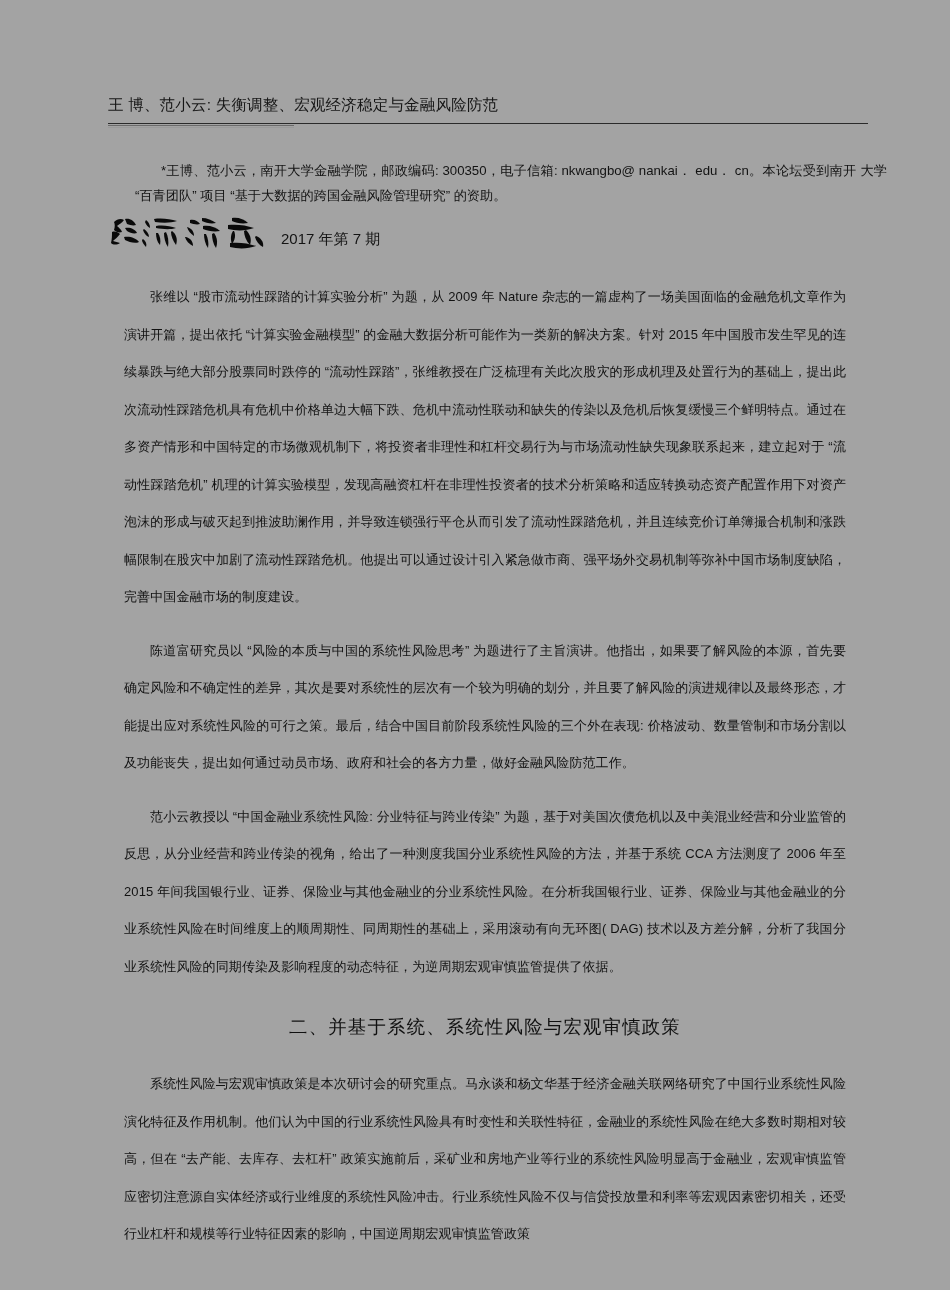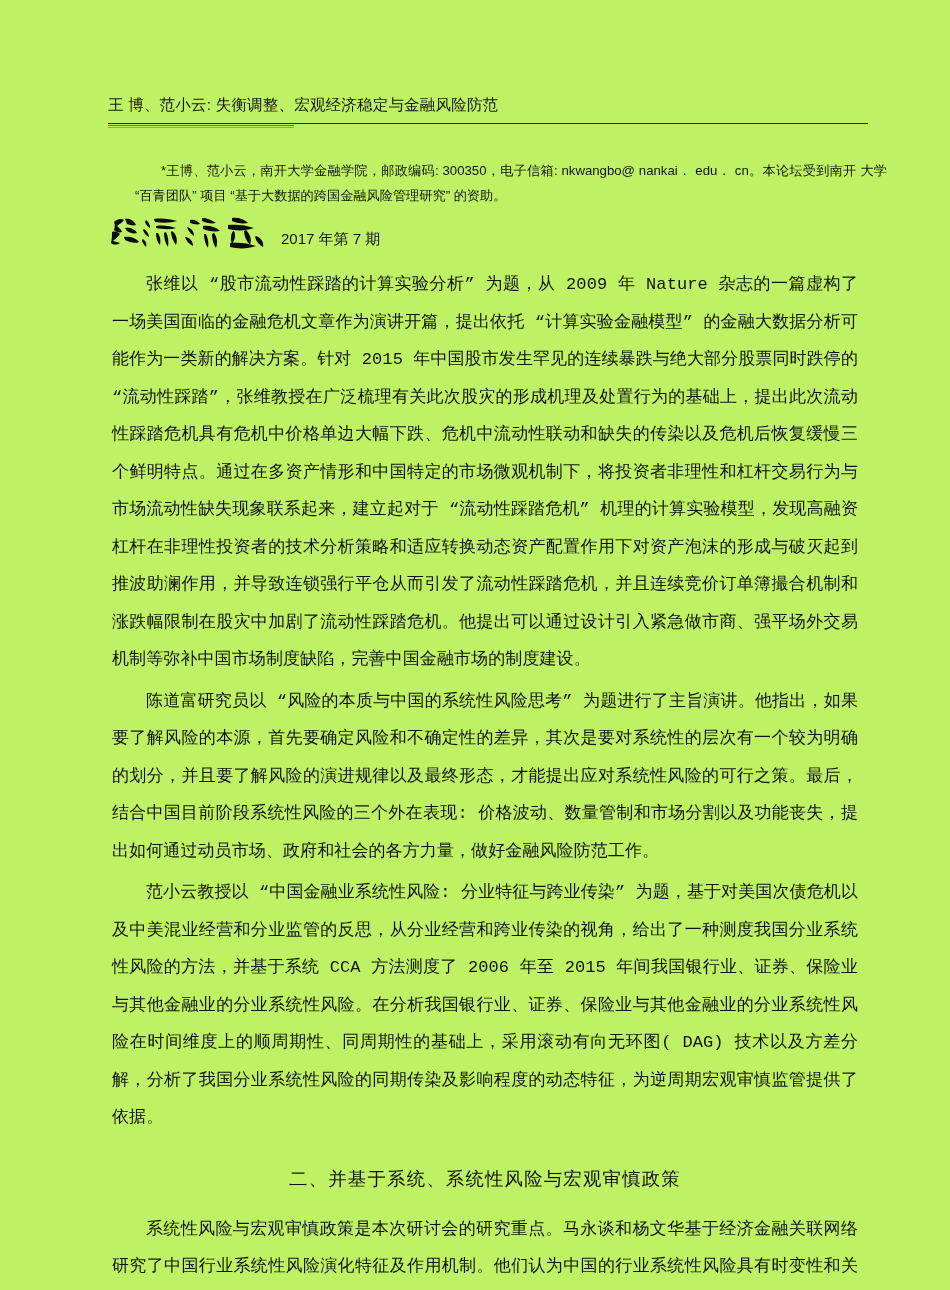--- a/index.html
+++ b/index.html
@@ -10,21 +10,21 @@
   }
   body {
     font-family: "Liberation Serif", "DejaVu Serif", serif;
     color: #1a1a1a;
   }
   .page {
     position: relative;
     width: 950px;
     height: 1290px;
     margin: 0 auto;
-    background: #bef264;
+    background: #a3a3a3;
     overflow: hidden;
     box-sizing: border-box;
   }
 
   
   .running-head {
     position: absolute;
     left: 108px;
     top: 95px;
     width: 760px;
@@ -96,23 +96,23 @@
   }
 
   
   .body-col {
     position: absolute;
     left: 108px;
     top: 262px;
     width: 754px;
   }
   p.para {
-    margin: 4px;
-    font-family: Liberation Mono, monospace;
-    font-size: 17px;
+    margin: 16px;
+    font-family: Liberation Sans, sans-serif;
+    font-size: 13px;
     line-height: 37.5px;
     color: #121212;
     text-align: justify;
     text-justify: inter-ideograph;
     text-indent: 2em;
     letter-spacing: 0.1px;
   }
   h2.section-heading {
     margin: 20px 0 10px 0;
     font-family: "Liberation Sans", "DejaVu Sans", sans-serif;

